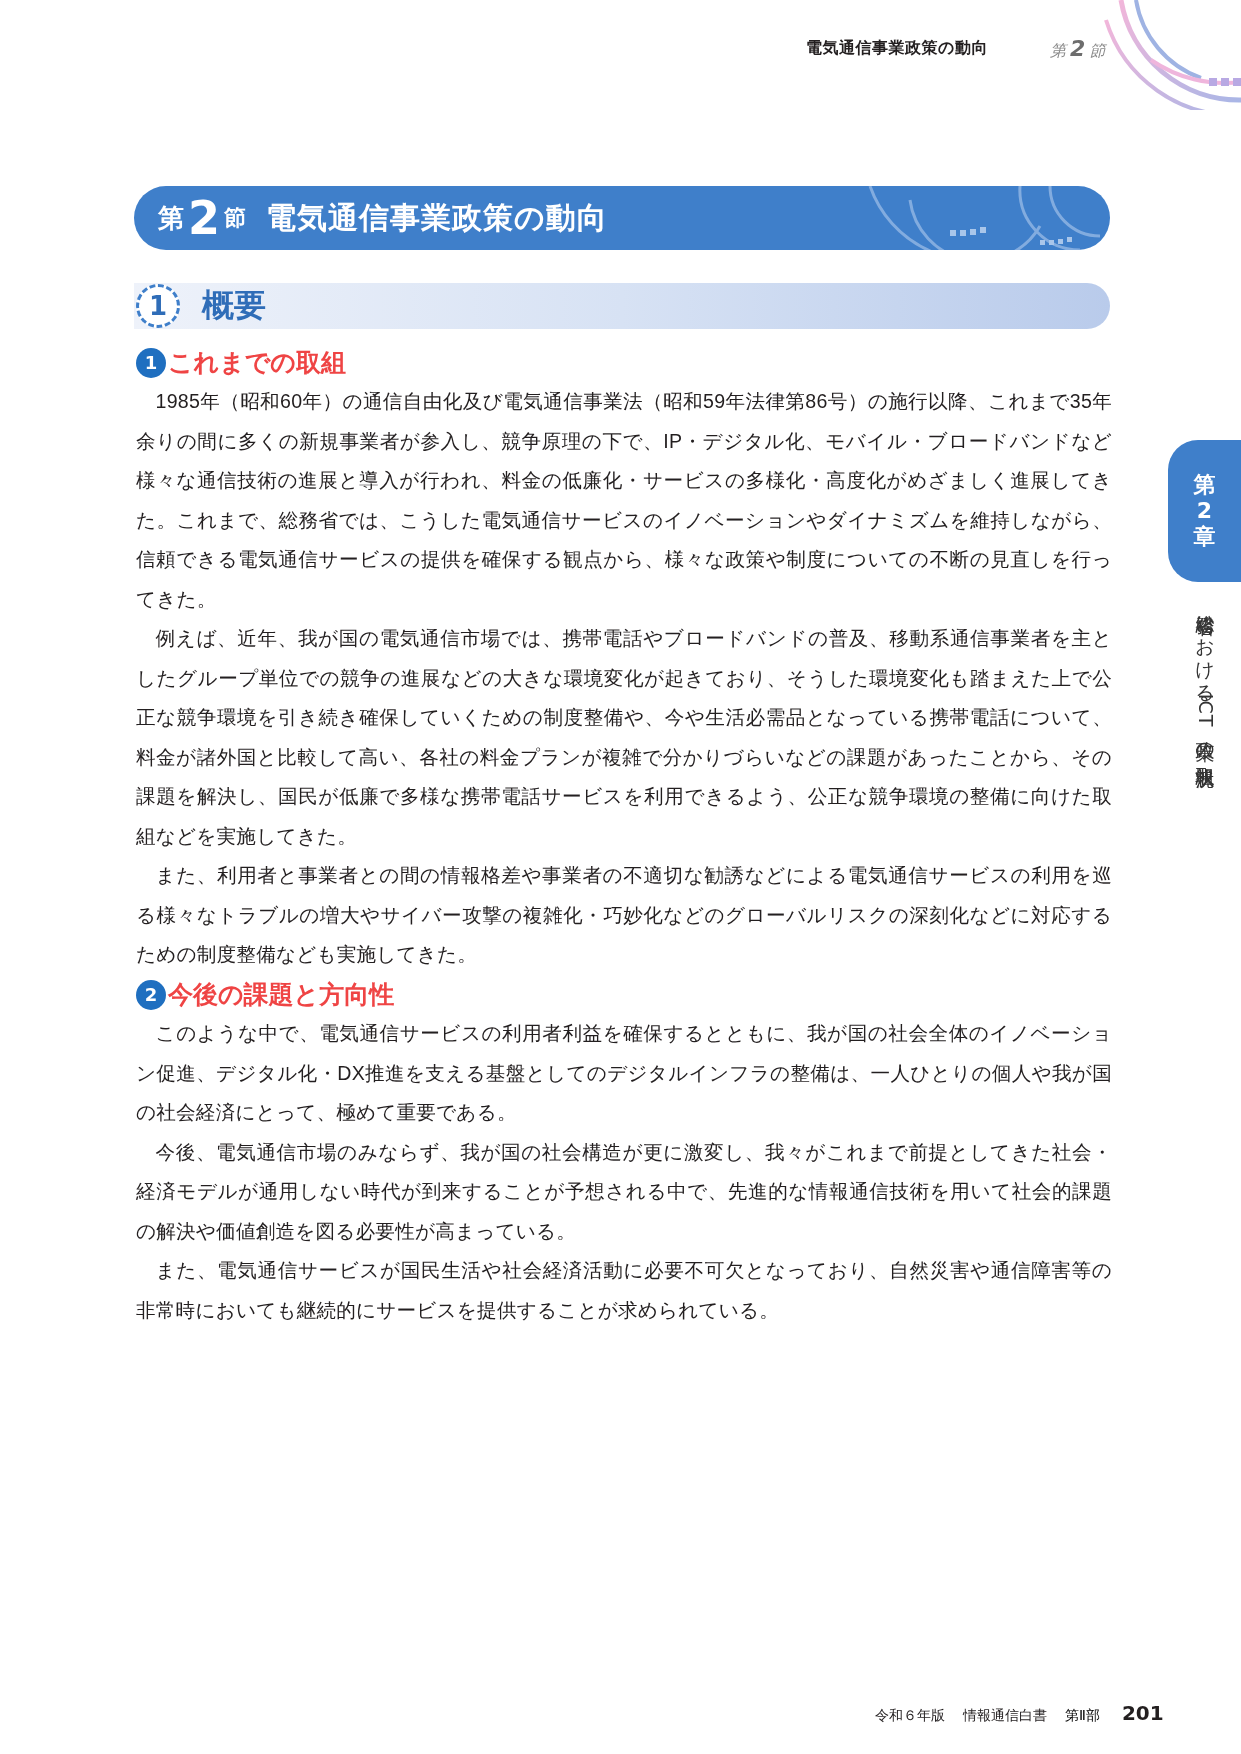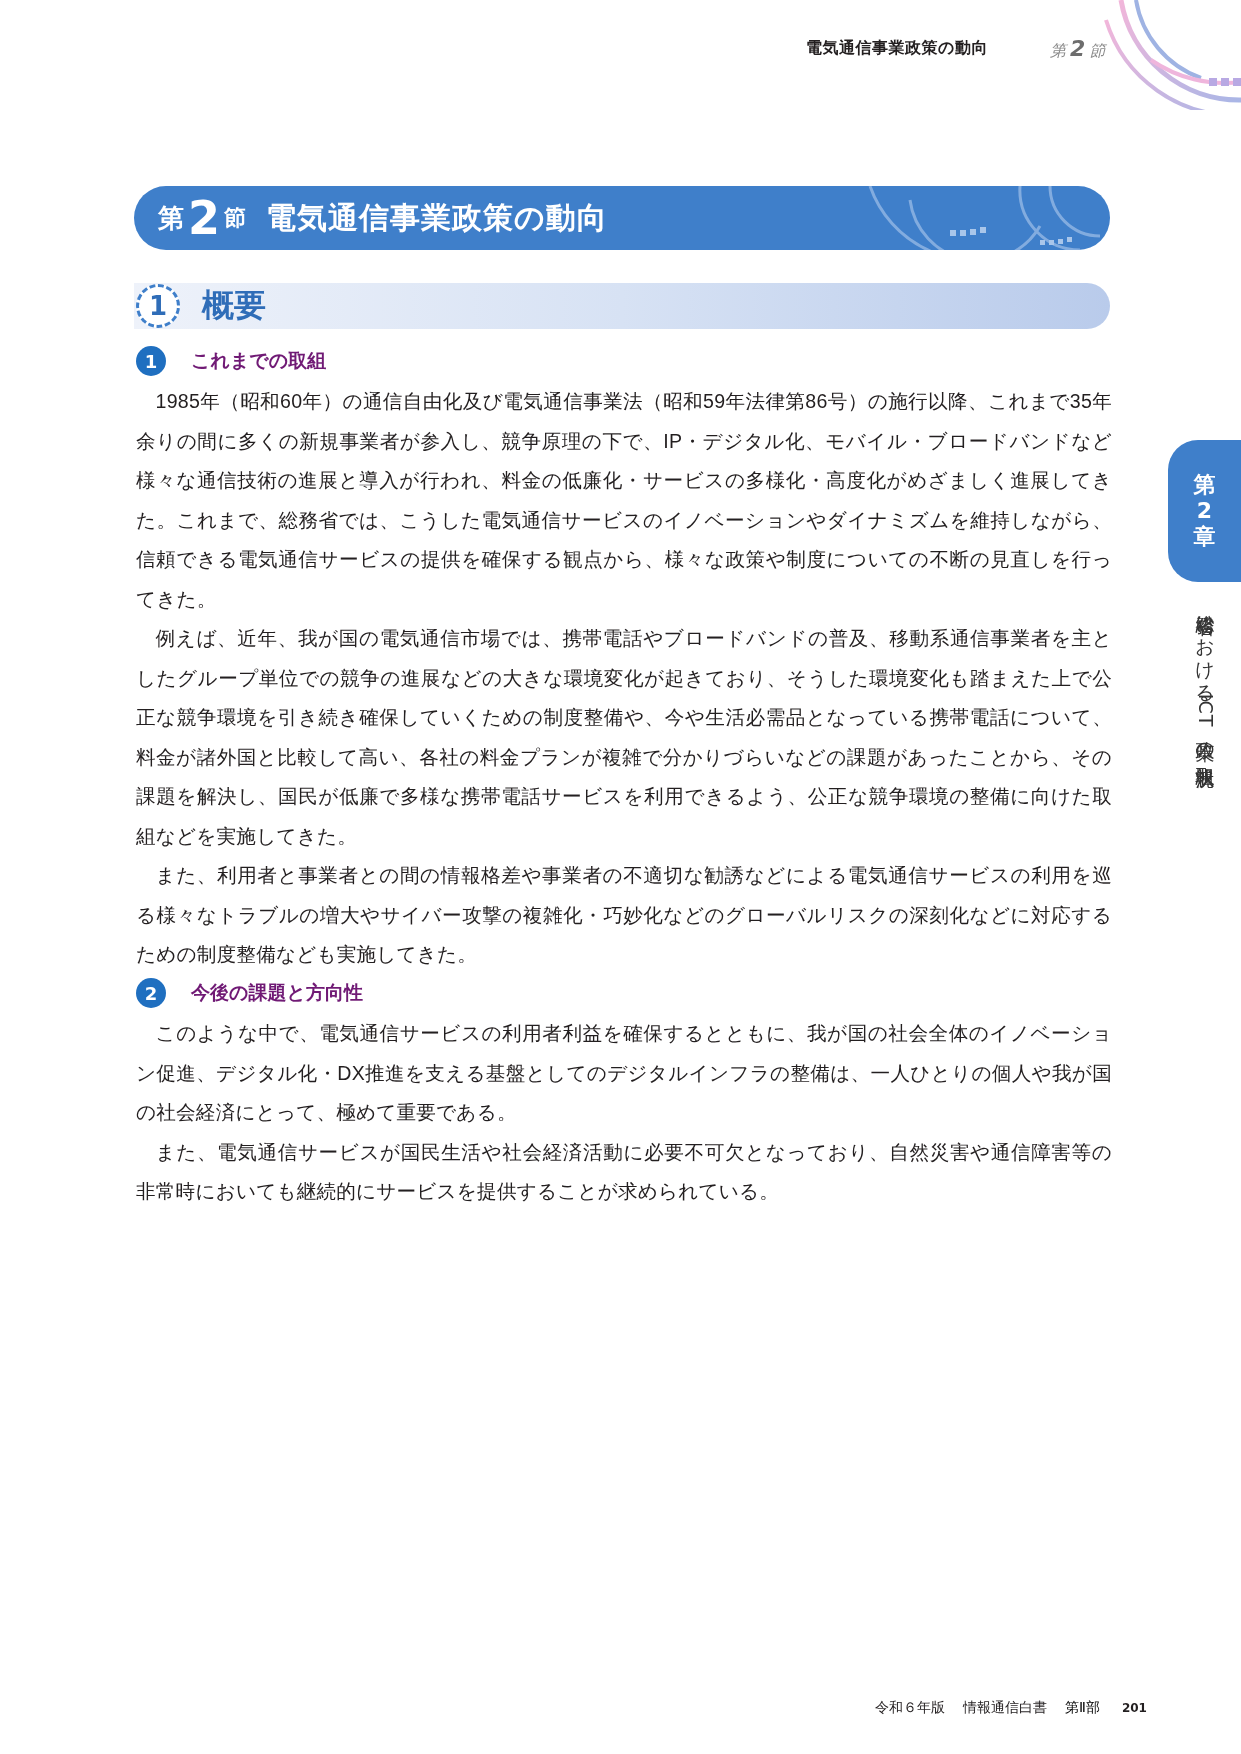--- a/index.html
+++ b/index.html
@@ -43,21 +43,21 @@
   }
   .subsection-bar .sub-title { margin-left: 22px; font-size: 32px; font-weight: bold; color: #2f6db8; }
 
   .heading {
     position: absolute; left: 136px; display: flex; align-items: center;
   }
   .heading .badge {
     width: 30px; height: 30px; border-radius: 50%; background: #1f6fc0; color: #fff;
     font-size: 18px; font-weight: bold; display: flex; align-items: center; justify-content: center;
   }
-  .heading .h-text { margin-left: 25px; font-size: 19px; font-weight: bold; color: #701a75; }
+  .heading .h-text { margin-left: 2px; font-size: 25px; font-weight: bold; color: #ef4444; }
 
   .body-block {
     position: absolute; left: 136px; width: 976px;
     font-family: Liberation Sans, sans-serif;
     font-size: 19.6px; line-height: 39.5px; color: #231f20;
     letter-spacing: 0.2px; text-align: justify;
   }
   .body-block p { margin: 0; text-indent: 1em; }
 
   .chapter-tab {
@@ -72,21 +72,21 @@
     writing-mode: vertical-rl; font-size: 19px; color: #333; letter-spacing: 1px;
   }
 
   .footer {
     position: absolute; top: 1680px; left: 875px; font-size: 14px; color: #231f20;
     display: flex; align-items: baseline;
   }
   .footer .edition { margin-right: 18px; }
   .footer .book { margin-right: 18px; }
   .footer .part { color: #000000; margin-right: 22px; }
-  .footer .page { font-weight: bold; font-size: 12px; margin-top: 21px; }
+  .footer .page { font-weight: bold; font-size: 20px; margin-top: 21px; }
 </style>
 </head>
 <body>
 
 <div class="running-header">電気通信事業政策の動向</div>
 <div class="running-section">
   <span>第</span><span class="num">2</span><span>節</span>
 </div>
 <svg class="corner-deco" viewBox="0 0 140 110">
   <defs>
@@ -145,20 +145,21 @@
   <p>また、利用者と事業者との間の情報格差や事業者の不適切な勧誘などによる電気通信サービスの利用を巡る様々なトラブルの増大やサイバー攻撃の複雑化・巧妙化などのグローバルリスクの深刻化などに対応するための制度整備なども実施してきた。</p>
 </div>
 
 <div class="heading" style="top:978px;">
   <div class="badge">2</div>
   <span class="h-text">今後の課題と方向性</span>
 </div>
 
 <div class="body-block" style="top:1014px;">
   <p>このような中で、電気通信サービスの利用者利益を確保するとともに、我が国の社会全体のイノベーション促進、デジタル化・DX推進を支える基盤としてのデジタルインフラの整備は、一人ひとりの個人や我が国の社会経済にとって、極めて重要である。</p>
+  <p>今後、電気通信市場のみならず、我が国の社会構造が更に激変し、我々がこれまで前提としてきた社会・経済モデルが通用しない時代が到来することが予想される中で、先進的な情報通信技術を用いて社会的課題の解決や価値創造を図る必要性が高まっている。</p>
   <p>また、電気通信サービスが国民生活や社会経済活動に必要不可欠となっており、自然災害や通信障害等の非常時においても継続的にサービスを提供することが求められている。</p>
 </div>
 
 <div class="chapter-tab">
   <span>第</span>
   <span>2</span>
   <span>章</span>
 </div>
 <div class="chapter-vertical">総務省におけるICT政策の取組状況</div>
 

